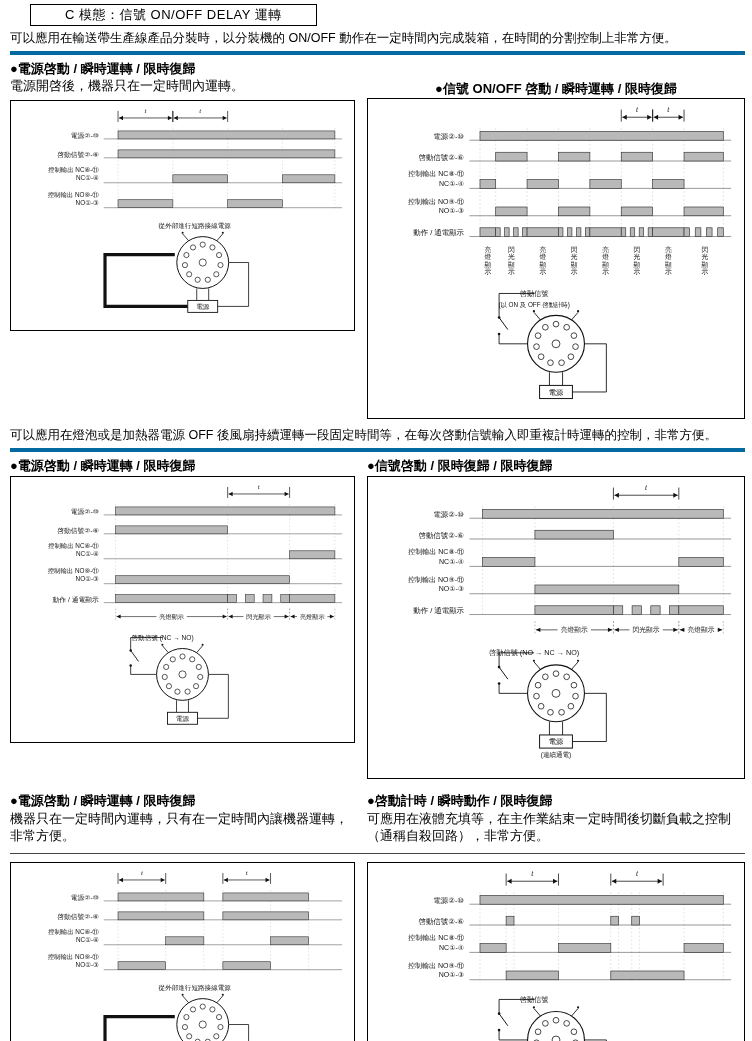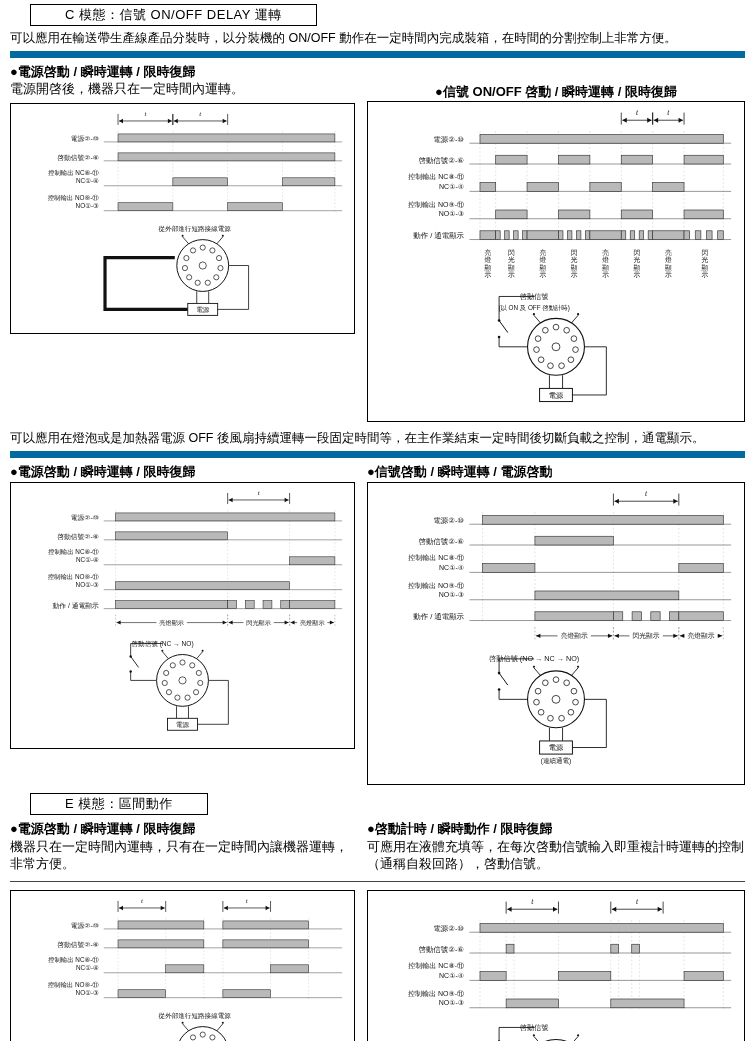--- a/index.html
+++ b/index.html
@@ -17,21 +17,21 @@
     padding:1px 34px;
     font-size:13px;
     margin-left:20px;
     text-align:center;
     letter-spacing:.5px;
   }
   .desc{
     font-size:12.5px;
     margin:4px 0 0;
     padding:1px 0 4px;
-    border-bottom:7px solid #0369a1;
+    border-bottom:4px solid #0369a1;
     line-height:1.25;
   }
   .rule{
     border-top:1px solid #444;
     margin:4px 0 6px;
   }
   .cols{
     display:grid;
     grid-template-columns:345px 1fr;
     column-gap:28px;
@@ -240,21 +240,21 @@
               <circle cx="148.8393850896093" cy="190.19456523341898" r="1" fill="#111"></circle>
               <rect x="154" y="258" width="30" height="12" fill="#fff" stroke="#111" stroke-width="0.9"></rect>
               <text x="169" y="266.5" font-size="6.6" text-anchor="middle" fill="#111">電源</text>
             </svg>
           </div>
       </div>
     </div>
   </section>
 
   <section>
-    <div class="desc">可以應用在燈泡或是加熱器電源 OFF 後風扇持續運轉一段固定時間等，在主作業結束一定時間後切斷負載之控制，通電顯示。</div>
+    <div class="desc">可以應用在燈泡或是加熱器電源 OFF 後風扇持續運轉一段固定時間等，在每次啓動信號輸入即重複計時運轉的控制，非常方便。</div>
     <div class="cols">
       <div class="col">
         <div class="heading">●電源啓動 / 瞬時運轉 / 限時復歸</div>
         <div class="dbox">
             <svg viewBox="0 0 338 260" width="100%">
               <line x1="101.95" y1="23" x2="101.95" y2="123" stroke="#c9c9c9" stroke-width="0.5" stroke-dasharray="1.6,2"></line>
               <line x1="321.83" y1="23" x2="321.83" y2="123" stroke="#c9c9c9" stroke-width="0.5" stroke-dasharray="1.6,2"></line>
               <line x1="214.28" y1="23" x2="214.28" y2="123" stroke="#c9c9c9" stroke-width="0.5" stroke-dasharray="1.6,2"></line>
               <line x1="276.42" y1="23" x2="276.42" y2="123" stroke="#c9c9c9" stroke-width="0.5" stroke-dasharray="1.6,2"></line>
               <line x1="214.28" y1="6" x2="214.28" y2="17" stroke="#111" stroke-width="0.7"></line>
@@ -331,21 +331,21 @@
               <line x1="183.1606149103907" y1="172.19456523341898" x2="189.1606149103907" y2="165.19456523341898" stroke="#111" stroke-width="0.8"></line>
               <circle cx="189.1606149103907" cy="164.19456523341898" r="1" fill="#111"></circle>
               <line x1="154.8393850896093" y1="172.19456523341898" x2="148.8393850896093" y2="165.19456523341898" stroke="#111" stroke-width="0.8"></line>
               <circle cx="148.8393850896093" cy="164.19456523341898" r="1" fill="#111"></circle>
               <rect x="154" y="232" width="30" height="12" fill="#fff" stroke="#111" stroke-width="0.9"></rect>
               <text x="169" y="240.5" font-size="6.6" text-anchor="middle" fill="#111">電源</text>
             </svg>
           </div>
       </div>
       <div class="col">
-        <div class="heading">●信號啓動 / 瞬時運轉 / 電源啓動</div>
+        <div class="heading">●信號啓動 / 限時復歸 / 限時復歸</div>
         <div class="dbox">
             <svg viewBox="0 0 338 270" width="100%">
               <line x1="101.95" y1="23" x2="101.95" y2="123" stroke="#c9c9c9" stroke-width="0.5" stroke-dasharray="1.6,2"></line>
               <line x1="321.83" y1="23" x2="321.83" y2="123" stroke="#c9c9c9" stroke-width="0.5" stroke-dasharray="1.6,2"></line>
               <line x1="149.75" y1="23" x2="149.75" y2="123" stroke="#c9c9c9" stroke-width="0.5" stroke-dasharray="1.6,2"></line>
               <line x1="221.45000000000002" y1="23" x2="221.45000000000002" y2="123" stroke="#c9c9c9" stroke-width="0.5" stroke-dasharray="1.6,2"></line>
               <line x1="281.20000000000005" y1="23" x2="281.20000000000005" y2="123" stroke="#c9c9c9" stroke-width="0.5" stroke-dasharray="1.6,2"></line>
               <line x1="221.45000000000002" y1="6" x2="221.45000000000002" y2="17" stroke="#111" stroke-width="0.7"></line>
               <line x1="281.20000000000005" y1="6" x2="281.20000000000005" y2="17" stroke="#111" stroke-width="0.7"></line>
               <line x1="222.45000000000002" y1="13" x2="280.20000000000005" y2="13" stroke="#111" stroke-width="0.7"></line>
@@ -425,29 +425,28 @@
               <rect x="154" y="232" width="30" height="12" fill="#fff" stroke="#111" stroke-width="0.9"></rect>
               <text x="169" y="240.5" font-size="6.6" text-anchor="middle" fill="#111">電源</text>
               <text x="169" y="252.5" font-size="6" text-anchor="middle" fill="#111">(連續通電)</text>
             </svg>
           </div>
       </div>
     </div>
   </section>
 
   <section>
-    <div class="title-box">E 模態：區間動作</div>
     <div class="cols">
       <div class="col">
         <div class="heading">●電源啓動 / 瞬時運轉 / 限時復歸</div>
         <div class="subnote">機器只在一定時間內運轉，只有在一定時間內讓機器運轉，非常方便。</div>
       </div>
       <div class="col">
         <div class="heading">●啓動計時 / 瞬時動作 / 限時復歸</div>
-        <div class="subnote">可應用在液體充填等，在每次啓動信號輸入即重複計時運轉的控制（通稱自殺回路），啓動信號。</div>
+        <div class="subnote">可應用在液體充填等，在主作業結束一定時間後切斷負載之控制（通稱自殺回路），非常方便。</div>
       </div>
     </div>
     <div class="rule"></div>
     <div class="cols">
       <div class="col">
         <div class="dbox">
             <svg viewBox="0 0 338 224" width="100%">
               <line x1="104.34" y1="23" x2="104.34" y2="104" stroke="#c9c9c9" stroke-width="0.5" stroke-dasharray="1.6,2"></line>
               <line x1="190.38" y1="23" x2="190.38" y2="104" stroke="#c9c9c9" stroke-width="0.5" stroke-dasharray="1.6,2"></line>
               <line x1="209.5" y1="23" x2="209.5" y2="104" stroke="#c9c9c9" stroke-width="0.5" stroke-dasharray="1.6,2"></line>

